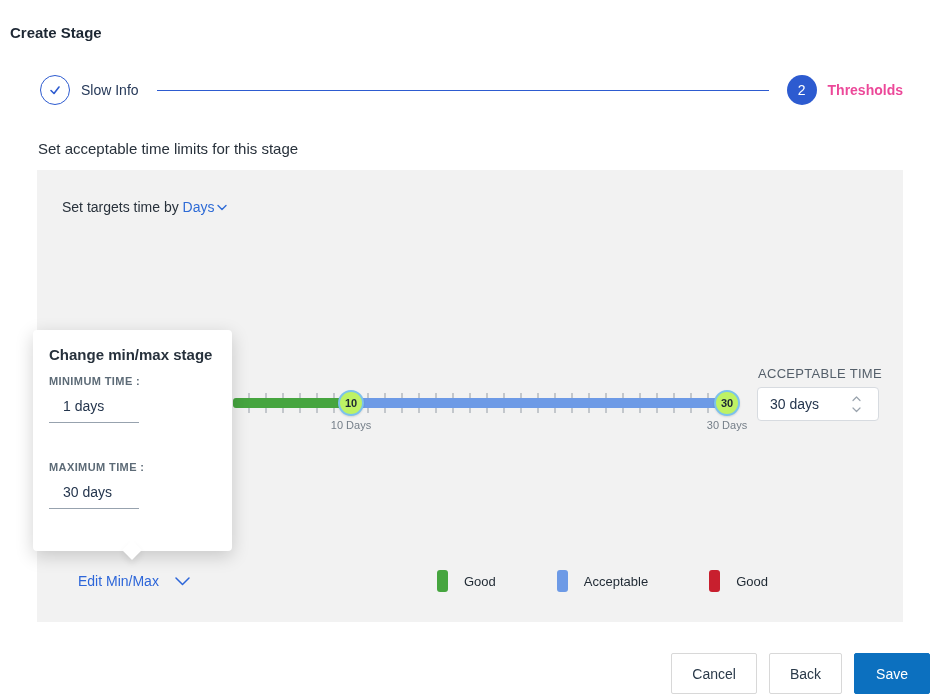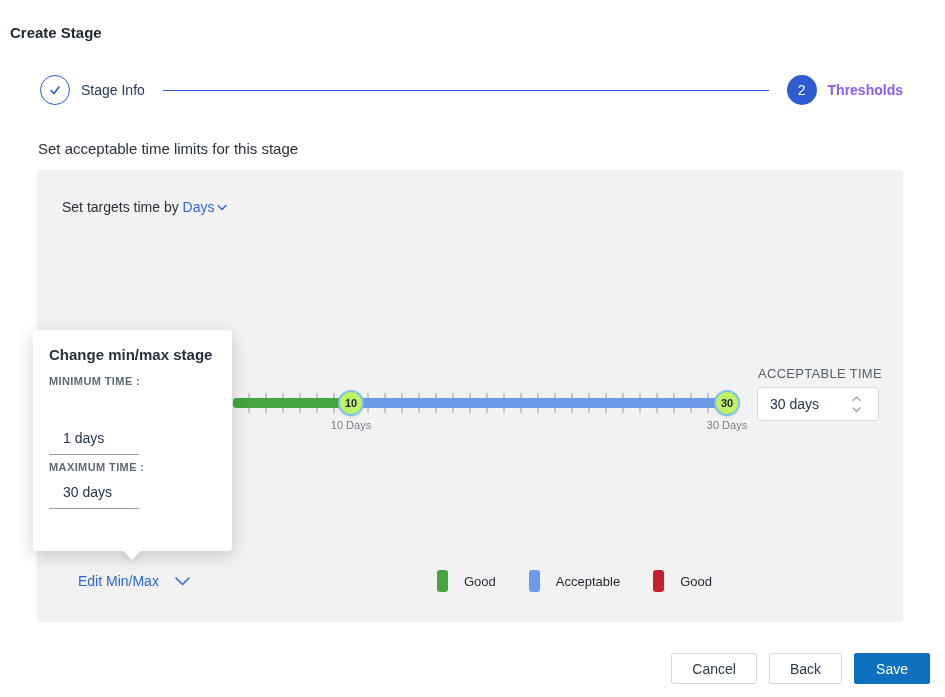--- a/index.html
+++ b/index.html
@@ -10,21 +10,21 @@
   
   .page-title { position:absolute; left:10px; top:24px; font-size:15px; font-weight:700; color:#1d2733; }
 
   
   .stepper { position:absolute; left:40px; right:42px; top:75px; height:30px; display:flex; align-items:center; }
   .step { display:flex; align-items:center; cursor:pointer; }
   .step-circle { width:30px; height:30px; border-radius:50%; display:flex; align-items:center; justify-content:center; flex:0 0 auto; }
   .step-circle.done { background:#fff; border:1.5px solid #2d5bd0; }
   .step-circle.active { background:#2d5bd0; color:#fff; font-size:14px; font-weight:500; }
   .step-label { margin-left:11px; font-size:14px; color:#253858; white-space:nowrap; }
-  .step-label.bold { font-weight:700; color:#8b5cf6; }
+  .step-label.bold { font-weight:700; color:#ec4899; }
   .step-line { flex:1 1 auto; height:0; border-top:1px solid #2d5bd0; margin:0 18px; }
 
   
   .section-heading { position:absolute; left:38px; top:140px; font-size:15px; color:#28313b; }
 
   
   .panel { position:absolute; left:37px; top:170px; width:866px; height:452px; background:#f2f2f2; }
 
   .targets-row { position:absolute; left:62px; top:199px; font-size:14px; color:#28313b; }
   .days-trigger { color:#2e6bd6; cursor:pointer; display:inline-flex; align-items:center; gap:2px; }
@@ -53,28 +53,28 @@
   .popup { position:absolute; left:33px; top:330px; width:199px; height:221px; background:#fff; border-radius:4px; box-shadow:0 5px 18px rgba(0,0,0,.18); z-index:10; }
   .popup-arrow { position:absolute; left:92px; top:213px; width:14px; height:14px; background:#fff; transform:rotate(45deg); box-shadow:3px 3px 6px rgba(0,0,0,.08); }
   .popup-title { position:absolute; left:16px; top:16px; font-size:15px; font-weight:700; color:#27313c; }
   .popup-field-label { position:absolute; left:16px; font-size:11px; font-weight:700; letter-spacing:.4px; color:#5d6b77; }
   .popup-input { position:absolute; left:16px; width:90px; border:none; border-bottom:1px solid #97a2ae; background:transparent; outline:none; font-size:14px; color:#24354d; padding:2px 0 8px 14px; font-family:inherit; }
 
   
   .edit-minmax { position:absolute; left:78px; top:573px; font-size:14px; color:#2d66d9; display:flex; align-items:center; gap:16px; cursor:pointer; z-index:11; }
 
   
-  .legend { position:absolute; left:437px; top:570px; display:flex; align-items:flex-end; }
+  .legend { position:absolute; left:437px; top:570px; display:flex; align-items:flex-end;gap:28px; }
   .legend-item { display:flex; align-items:center; margin-right:33px; }
   .legend-swatch { width:11px; height:22px; border-radius:3px; margin-right:16px; }
   .legend-text { font-size:13px; color:#1f2933; }
 
   
   .footer { position:absolute; right:15px; top:653px; display:flex; gap:12px; }
-  .btn { height:31px; border-radius:2px; font-size:14px; font-family:inherit; cursor:pointer; display:flex; align-items:center; justify-content:center; }
+  .btn { height:41px; border-radius:2px; font-size:14px; font-family:inherit; cursor:pointer; display:flex; align-items:center; justify-content:center; }
   .btn-ghost { background:#fff; border:1px solid #d8d8d8; color:#2b3a4a; padding:0 20px; }
   .btn-primary { background:#0c70bf; border:1px solid #0c70bf; color:#fff; padding:11px 21px; }
 
   svg { display:block; }
 </style>
 </head>
 <body>
 
 <div class="stage">
 
@@ -82,21 +82,21 @@
 
   <div class="stepper">
     <div class="step">
       <div class="step-circle done">
         <span>
           <svg width="14" height="14" viewBox="0 0 14 14">
               <polyline points="3,7.5 6,10.5 11,4" fill="none" stroke="#2d5bd0" stroke-width="1.6" stroke-linecap="round" stroke-linejoin="round"></polyline>
             </svg>
         </span>
       </div>
-      <span class="step-label">Stage Info</span>
+      <span class="step-label">Slow Info</span>
     </div>
     <div class="step-line"></div>
     <div class="step">
       <div class="step-circle active">
         <span>2</span>
       </div>
       <span class="step-label bold">Thresholds</span>
     </div>
   </div>
 
@@ -140,21 +140,21 @@
             <polyline points="1,1 4.5,4.5 8,1" fill="none" stroke="#9aa3ad" stroke-width="1.2" stroke-linecap="round" stroke-linejoin="round"></polyline>
           </svg>
       </span>
     </div>
   </div>
 
   <div class="popup">
     <div class="popup-arrow"></div>
     <div class="popup-title">Change min/max stage</div>
     <div class="popup-field-label" style="top:45px;">MINIMUM TIME :</div>
-    <input class="popup-input" style="top: 66px; margin-top: 32px;" type="text" value="1 days">
+    <input class="popup-input" style="top: 66px;" type="text" value="1 days">
     <div class="popup-field-label" style="top:131px;">MAXIMUM TIME :</div>
     <input class="popup-input" style="top: 152px;" type="text" value="30 days">
   </div>
 
   <div class="edit-minmax">
     <span>Edit Min/Max</span>
     <span>
       <svg width="15" height="9" viewBox="0 0 15 9">
           <polyline points="1,1 7.5,7.5 14,1" fill="none" stroke="#2d66d9" stroke-width="1.5" stroke-linecap="round" stroke-linejoin="round"></polyline>
         </svg>

